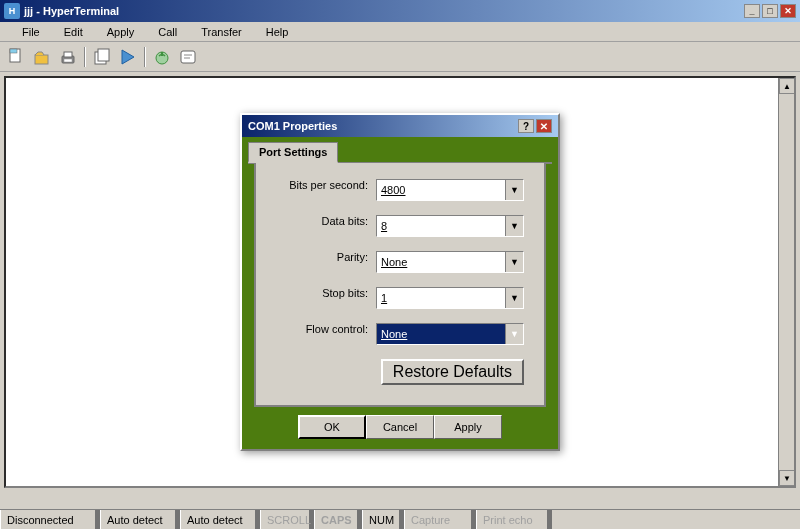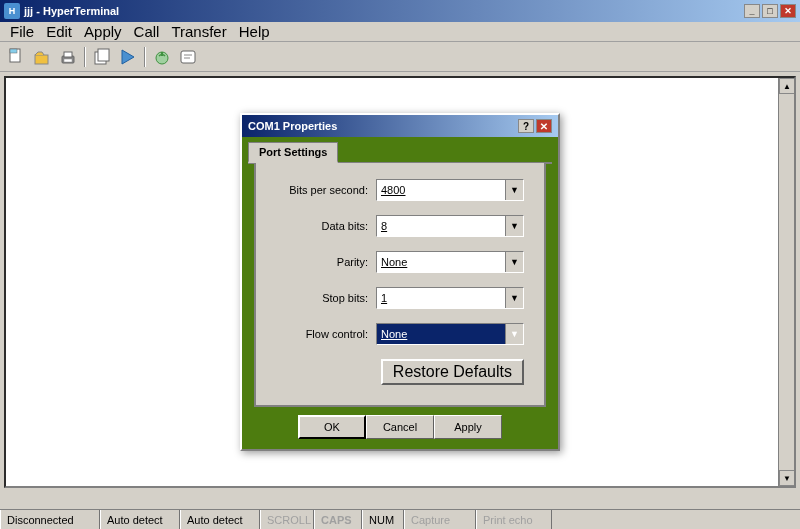--- a/index.html
+++ b/index.html
@@ -62,23 +62,24 @@
     .menu-bar {
       background: #d4d0c8;
       height: 20px;
       display: flex;
       align-items: center;
       padding: 0 4px;
       border-bottom: 1px solid #a0a0a0;
     }
     .menu-item {
       padding: 2px 6px;
-      font-size: 15px;
+      font-size: 11px;
       cursor: pointer;
       color: #000;
+      margin-left: 12px;
     }
 
     
     .toolbar {
       background: #d4d0c8;
       height: 30px;
       display: flex;
       align-items: center;
       padding: 2px 4px;
       border-bottom: 1px solid #a0a0a0;
@@ -186,21 +187,21 @@
       border: 2px solid #808080;
       border-top: none;
       background: #d4d0c8;
       padding: 16px 20px;
       margin: 0 6px;
     }
 
     
     .form-row {
       display: flex;
-      align-items: center;
+      align-items: flex-start;
       margin-bottom: 14px;
     }
     .form-label {
       width: 100px;
       text-align: right;
       padding-right: 8px;
       font-size: 11px;
       color: #000;
     }
     .form-select {
@@ -290,21 +291,21 @@
       left: 0;
       right: 0;
       height: 20px;
       background: #d4d0c8;
       border-top: 1px solid #808080;
       display: flex;
       align-items: center;
     }
     .status-panel {
       height: 100%;
-      border-right: 1px solid #737373;
+      border-right: 5px solid #737373;
       border-left: 1px solid #fff;
       display: flex;
       align-items: center;
       padding: 0 6px;
       font-size: 11px;
       color: #000;
     }
     .status-panel.disconnected { width: 100px; }
     .status-panel.auto1 { width: 80px; }
     .status-panel.auto2 { width: 80px; }

